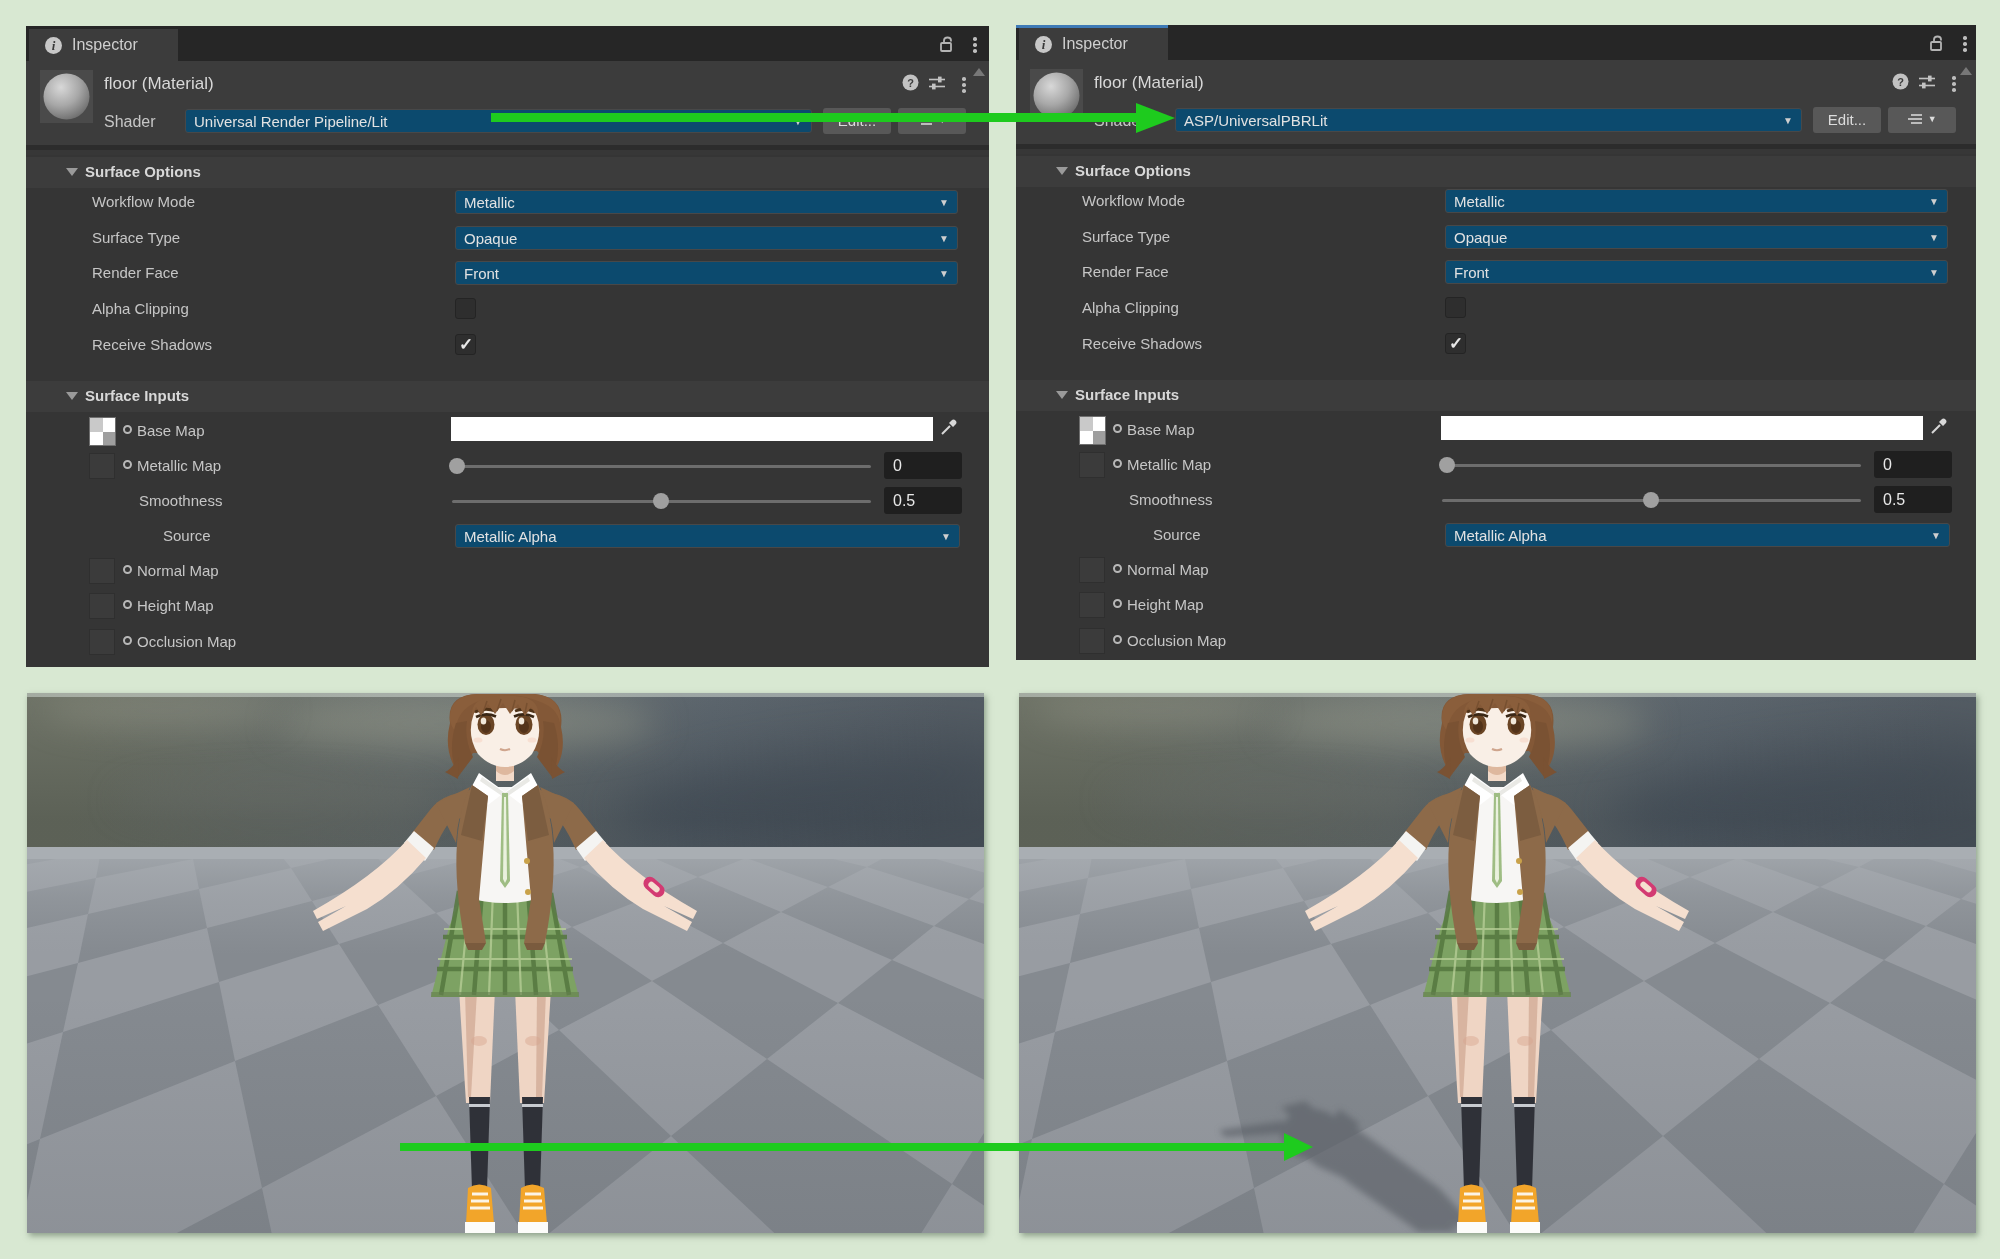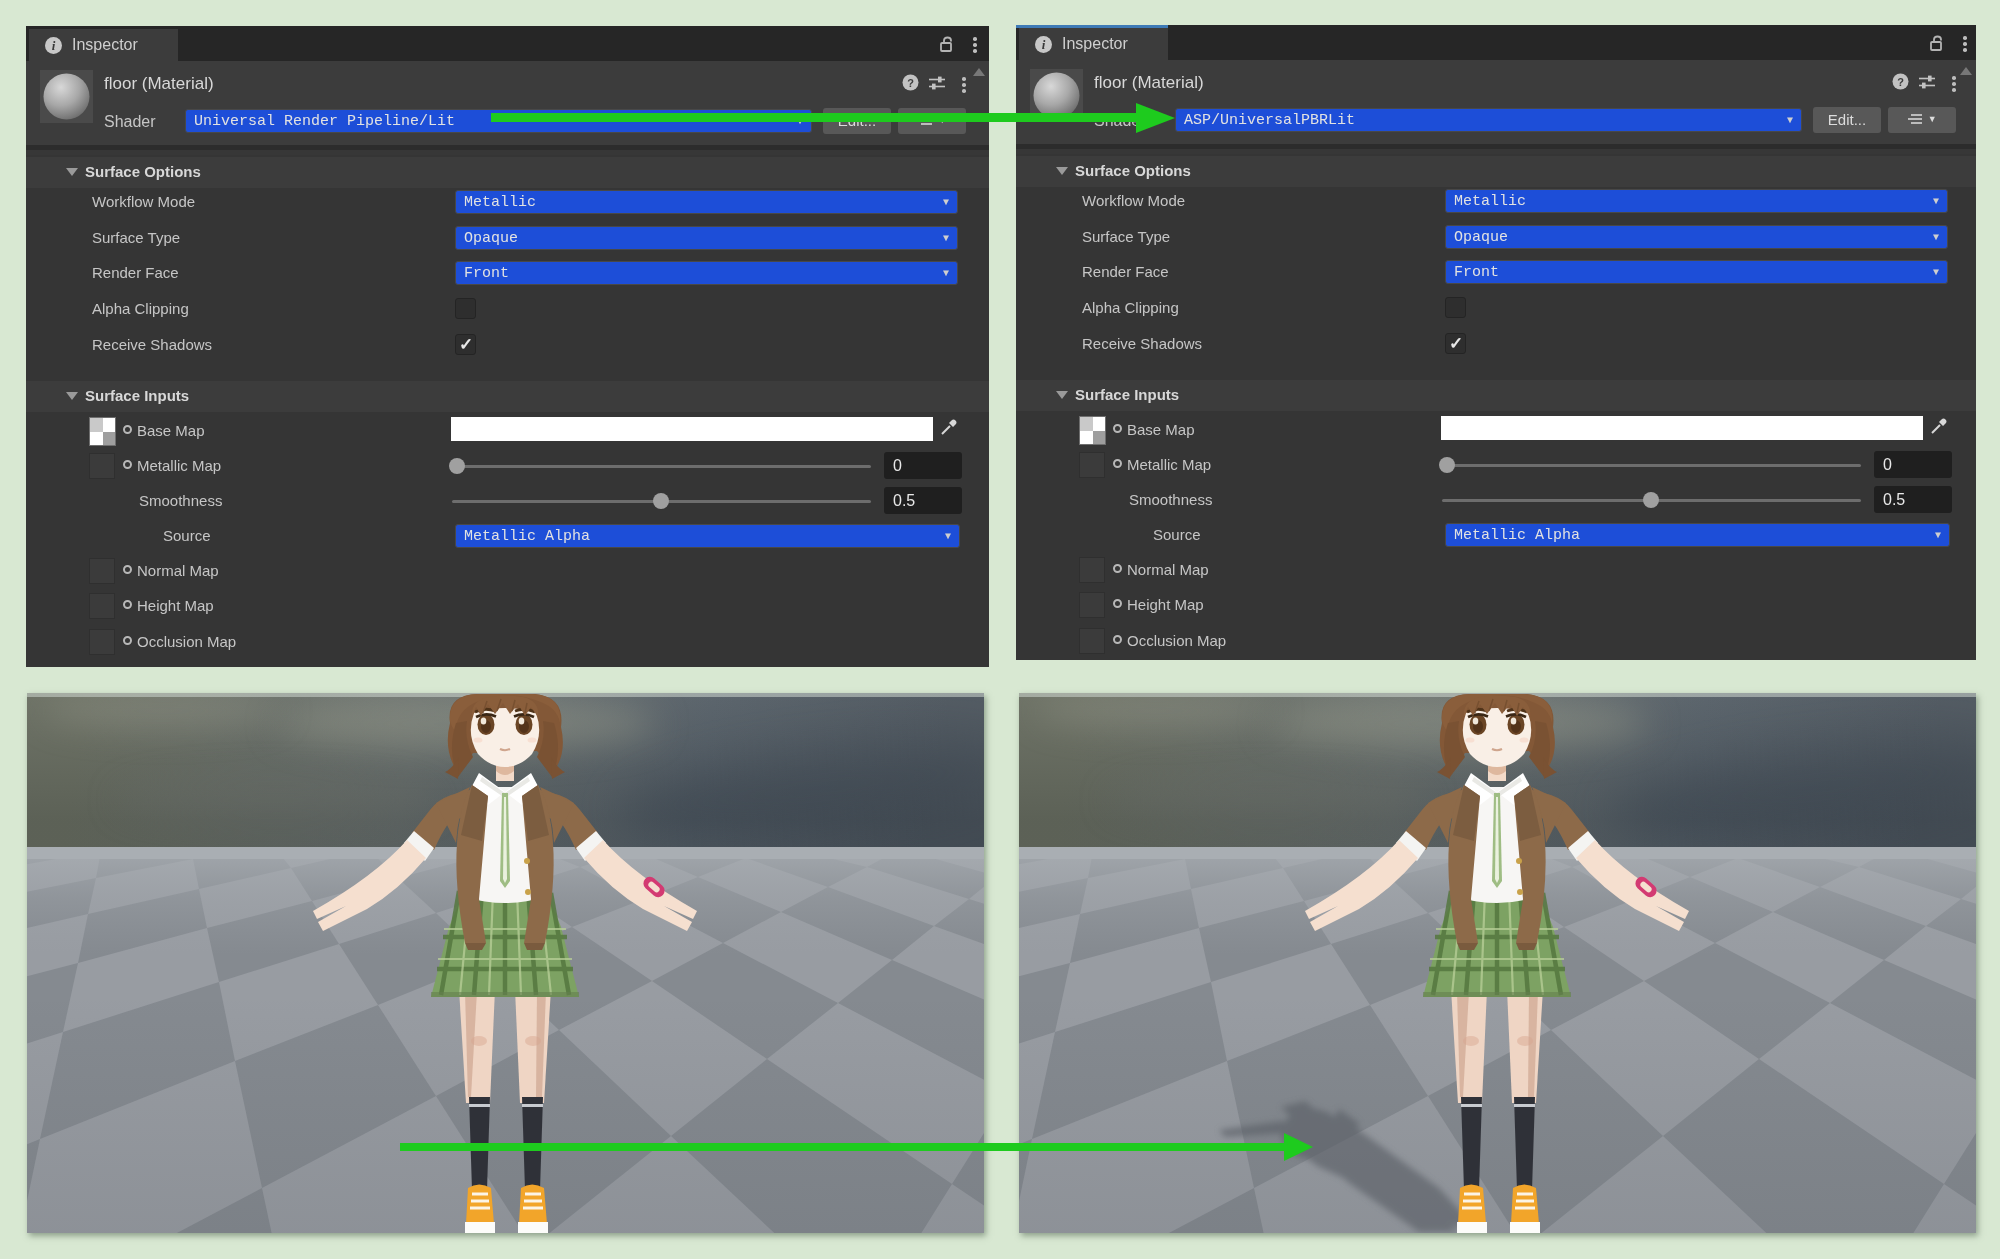--- a/index.html
+++ b/index.html
@@ -15,21 +15,21 @@
 .header { position:absolute; left:0; top:35px; right:0; height:89px; background:#3c3c3c; border-bottom:5px solid #2c2c2c; }
 .sphbox { position:absolute; left:14px; top:44px; width:53px; height:53px; }
 .mattitle { position:absolute; left:78px; top:48px; font-size:17px; color:#d8d8d8; }
 .hdots { position:absolute; left:936px; top:51px; width:4px; }
 .hico { position:absolute; }
 .shlab { position:absolute; left:78px; top:87px; font-size:16px; color:#c6c6c6; }
 .btn { position:absolute; height:26px; background:#585858; border-radius:3px; color:#dcdcdc; font-size:15px; text-align:center; line-height:26px; }
 .scrltri { position:absolute; right:4px; top:42px; width:0; height:0; border-left:6px solid transparent; border-right:6px solid transparent; border-bottom:8px solid #787878; }
 .lab { position:absolute; white-space:nowrap; }
 .tri { position:absolute; width:0; height:0; border-left:6px solid transparent; border-right:6px solid transparent; border-top:8px solid #9a9a9a; }
-.dd { position:absolute; height:24px; background:#1d4ed8; border-radius:3px; color:#e2e2e2; font-size:15px; line-height:23px; padding-left:8px; border:1px solid #484848;font-family:Liberation Mono, monospace; }
+.dd { position:absolute; height:24px; background:#0c4a6e; border-radius:3px; color:#e2e2e2; font-size:15px; line-height:23px; padding-left:8px; border:1px solid #484848; }
 .dda { position:absolute; right:8px; top:0; font-size:10px; color:#cfcfcf; }
 .cbx { position:absolute; width:21px; height:21px; background:#2e2e2e; border:1px solid #242424; border-radius:3px; }
 .chk { position:absolute; left:3px; top:-1px; color:#e8e8e8; font-size:17px; font-weight:bold; }
 .thumb { position:absolute; width:27px; height:29px; border:1px solid #6e6e6e; overflow:hidden; background:#888; }
 .thumb2 { position:absolute; width:26px; height:26px; background:#3b3b3b; border:1px solid #2f2f2f; }
 .scope { position:absolute; width:9px; height:9px; border:2px solid #b8b8b8; border-radius:50%; }
 .sltrack { position:absolute; height:3px; background:#6d6d6d; border-radius:2px; }
 .slknob { position:absolute; width:16px; height:16px; border-radius:50%; background:#a0a0a0; }
 .valbox { position:absolute; width:78px; height:27px; background:#1f1f1f; border-radius:3px; color:#e8e8e8; font-size:16px; line-height:27px; padding-left:9px; }
 .swatch { position:absolute; background:#ffffff; }

